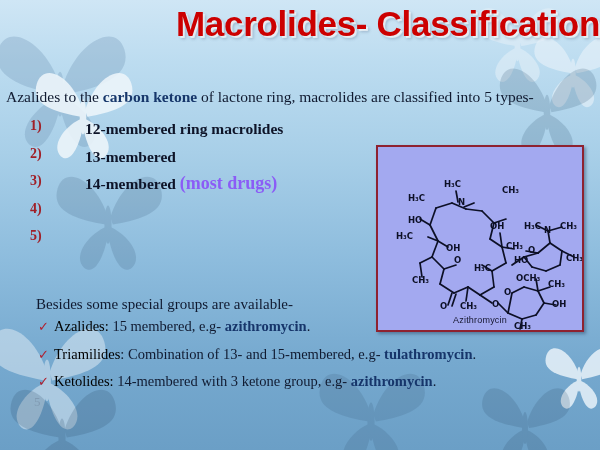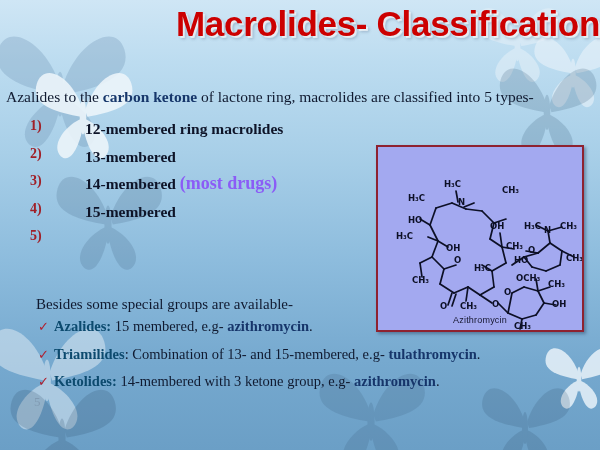--- a/index.html
+++ b/index.html
@@ -56,21 +56,21 @@
   .crow{position:relative;height:27.5px;white-space:nowrap;}
   .crow .tick{
     position:absolute;left:38px;top:1px;
     color:#b02030;font-size:13px;font-weight:bold;
     font-family:"DejaVu Sans", sans-serif;
   }
   .crow .cbody{
     position:absolute;left:54px;top:0;
     font-size:14.5px;color:#101a30;
   }
-  .crow .term{color:#0c4a6e;font-weight:bold;}
+  .crow .term{color:#000000;font-weight:normal;}
   .crow .drug{color:#16356a;font-weight:bold;}
 
   
   .slide-no{
     position:absolute;left:34px;top:394px;
     font-size:13px;color:#7f98b0;opacity:.85;
   }
 
   
   .struct{
@@ -240,21 +240,20 @@
     <div class="nrow">
       <span class="nnum">2)</span>
       <span class="ntxt"><span>13-membered</span><span class="nsmall"></span></span>
     </div>
     <div class="nrow">
       <span class="nnum">3)</span>
       <span class="ntxt"><span>14-membered </span><span class="nsmall">(most drugs)</span></span>
     </div>
     <div class="nrow">
       <span class="nnum">4)</span>
-      <span class="ntxt"><span>15-membered</span><span class="nsmall"></span></span>
     </div>
     <div class="nrow">
       <span class="nnum">5)</span>
     </div>
   </div>
 
   <div class="besides">Besides some special groups are available-</div>
 
   <div class="check-list">
     <div class="crow">

